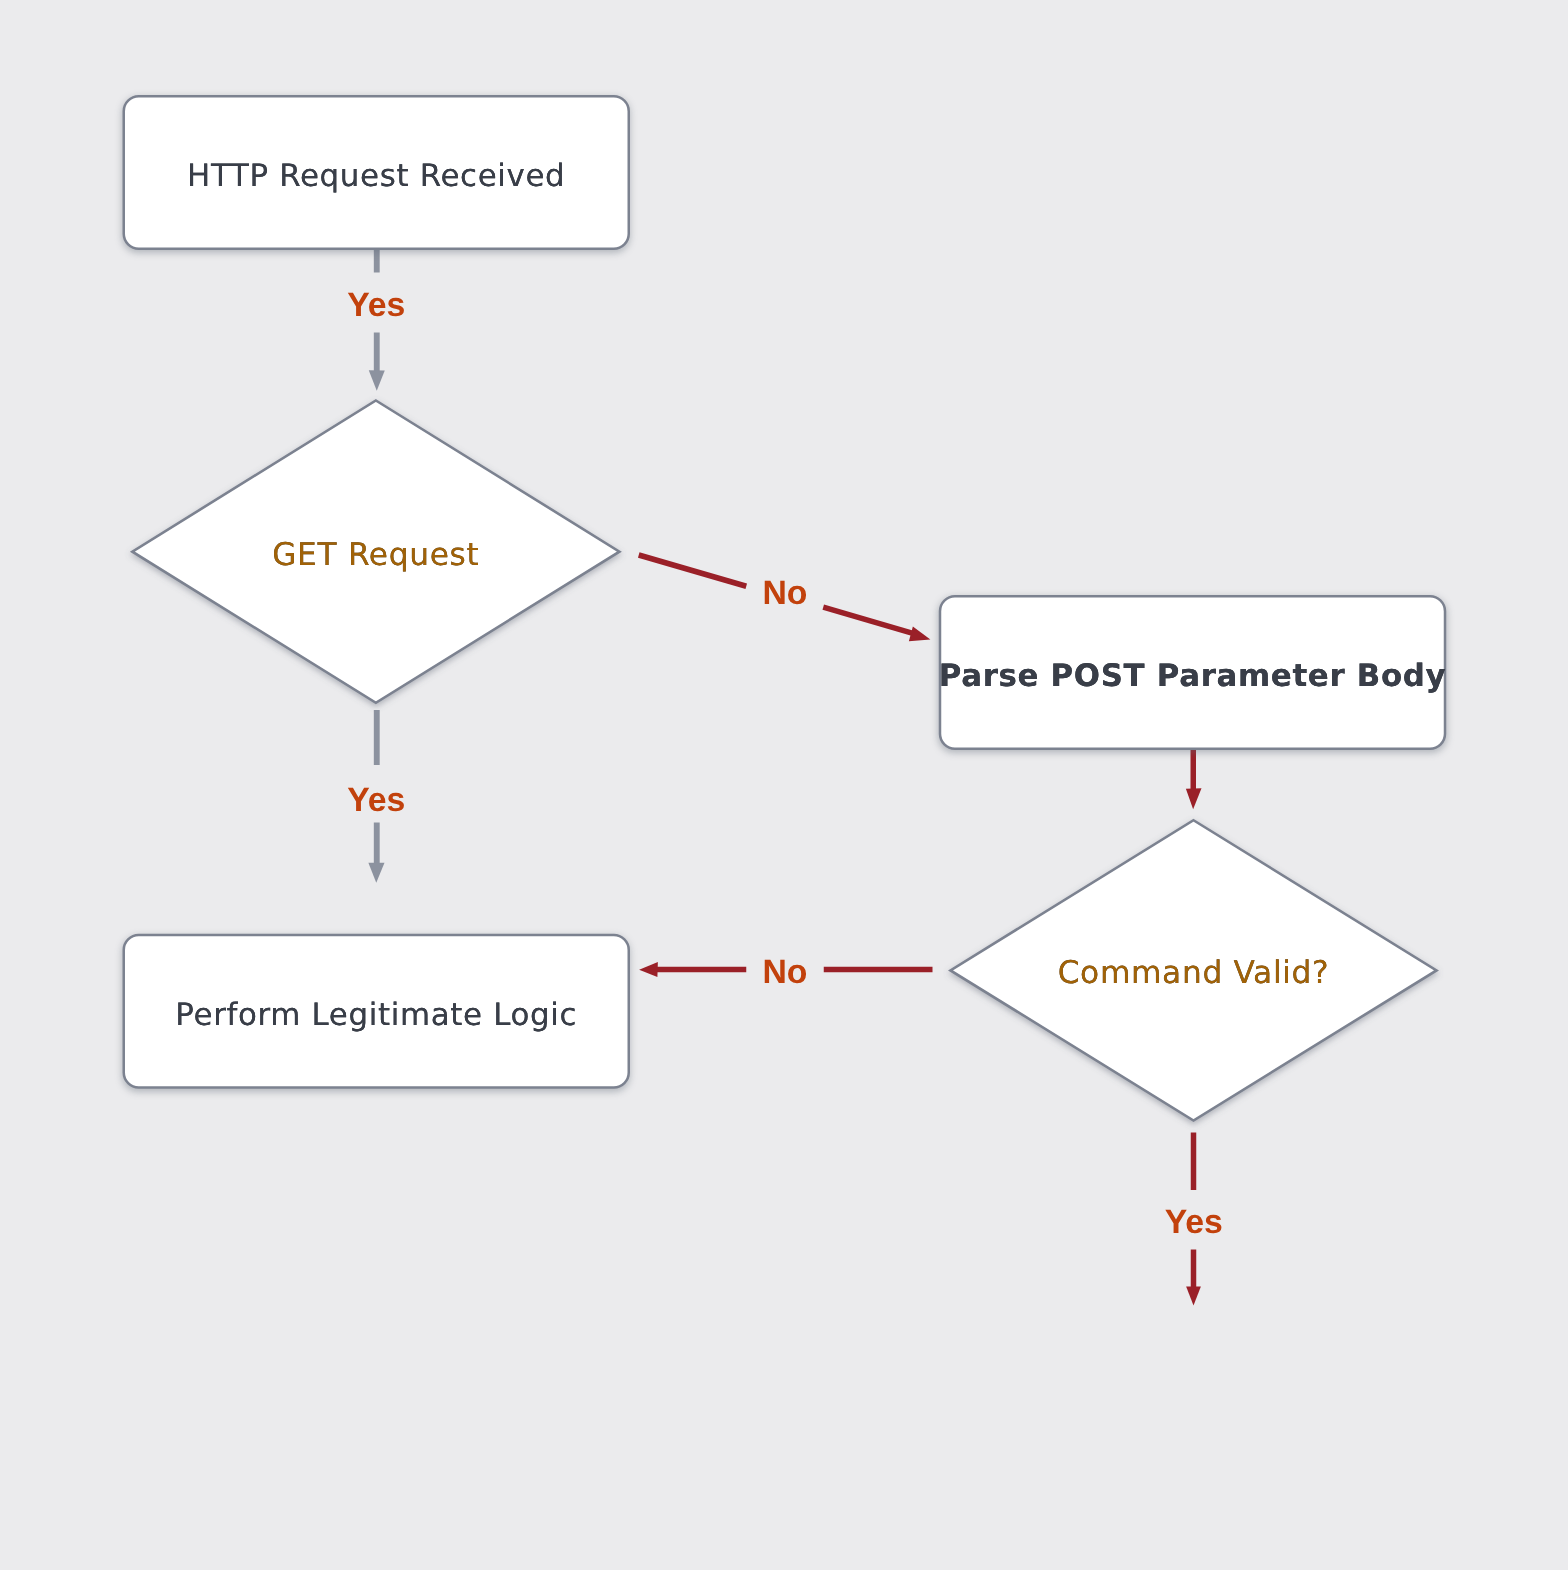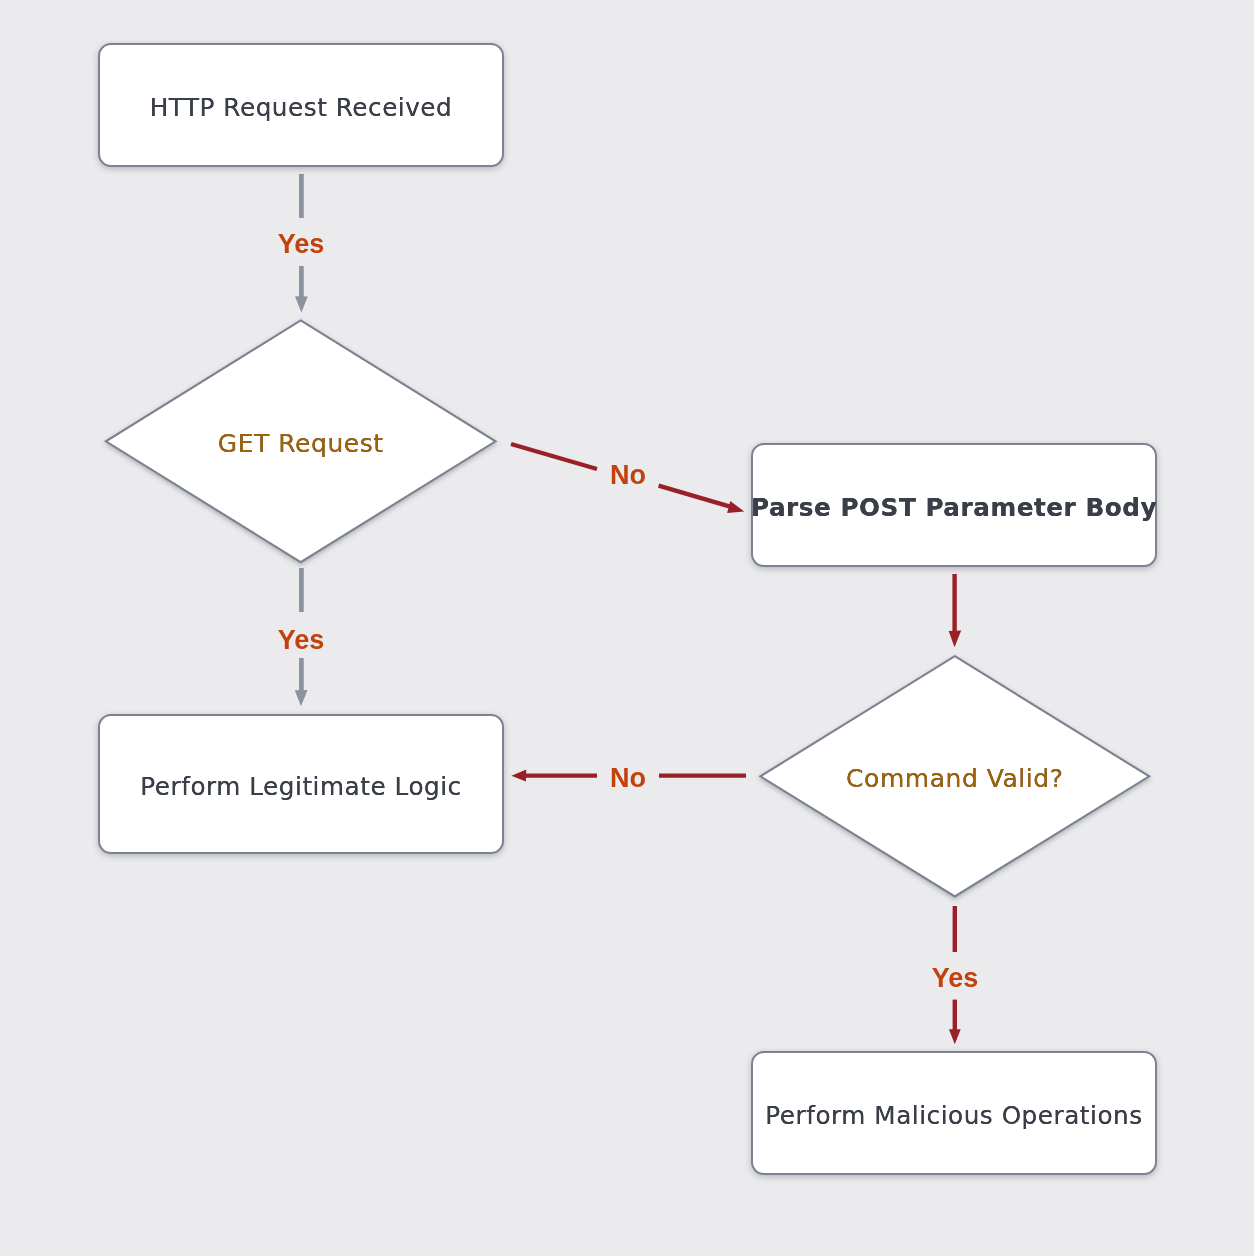--- a/index.html
+++ b/index.html
@@ -1,21 +1,21 @@
 <!DOCTYPE html>
 <html><head>
 <meta charset="utf-8">
 <style>
   html,body{margin:0;padding:0;}
   body{width:1254px;height:1256px;background:#ebebed;font-family:"DejaVu Sans",sans-serif;overflow:hidden;}
   #stage{position:relative;width:1254px;height:1256px;}
   svg.layer{position:absolute;left:0;top:0;width:1254px;height:1256px;}
   .nodebox{position:absolute;box-sizing:border-box;background:#ffffff;border:2.1px solid #7c8290;border-radius:13px;
            display:flex;align-items:center;justify-content:center;
-           box-shadow:0 2px 6px rgba(96,104,118,.40);}
+           box-shadow:0 2px 6px rgba(96,104,118,.40);margin-top:33px;}
   .nodelabel{color:#393e48;text-shadow:0 0 0.28px #393e48;font-size:24.7px;white-space:nowrap;line-height:1;letter-spacing:0.53px;position:relative;top:3px;transform:translateZ(0);}
   .diamondlabel{position:absolute;color:#a16207;text-shadow:0 0 0.28px #393e48;font-size:25px;letter-spacing:0.53px;white-space:nowrap;line-height:1;
                 transform:translate(-50%,calc(-50% + 2.2px)) translateZ(0);}
   .edgelabel{position:absolute;font-family:"Liberation Sans",sans-serif;font-weight:bold;font-size:27px;color:#c2410c;
              white-space:nowrap;line-height:1;transform:translate(-50%,calc(-50% + 1px)) translateZ(0);}
   #logo{position:absolute;left:1093px;top:1288px;transform:translateZ(0);}
 </style>
 </head>
 <body>
 
@@ -69,27 +69,24 @@
   </svg>
 
   <div class="nodebox" style="left:98px;top:43px;width:406px;height:124px;">
     <span class="nodelabel">HTTP Request Received</span>
   </div>
 
   <div class="nodebox" style="left:751px;top:443px;width:406px;height:124px;font-weight:bold;">
     <span class="nodelabel">Parse POST Parameter Body</span>
   </div>
 
-  <div class="nodebox" style="left:98px;top:714px;width:406px;height:140px;">
+  <div class="nodebox" style="left:98px;top:714px;width:406px;height:124px;">
     <span class="nodelabel">Perform Legitimate Logic</span>
   </div>
 
-  <div class="nodebox" style="left:751px;top:1051px;width:406px;height:124px;">
-    <span class="nodelabel">Perform Malicious Operations</span>
-  </div>
 
   <span class="diamondlabel" style="left:300.7px;top:441.2px;">GET Request</span>
   <span class="diamondlabel" style="left:954.8px;top:776.4px;">Command Valid?</span>
 
   <span class="edgelabel" style="left:301px;top:243px;">Yes</span>
   <span class="edgelabel" style="left:628px;top:474px;">No</span>
   <span class="edgelabel" style="left:301px;top:639px;">Yes</span>
   <span class="edgelabel" style="left:628px;top:777px;">No</span>
   <span class="edgelabel" style="left:955px;top:977px;">Yes</span>
 

